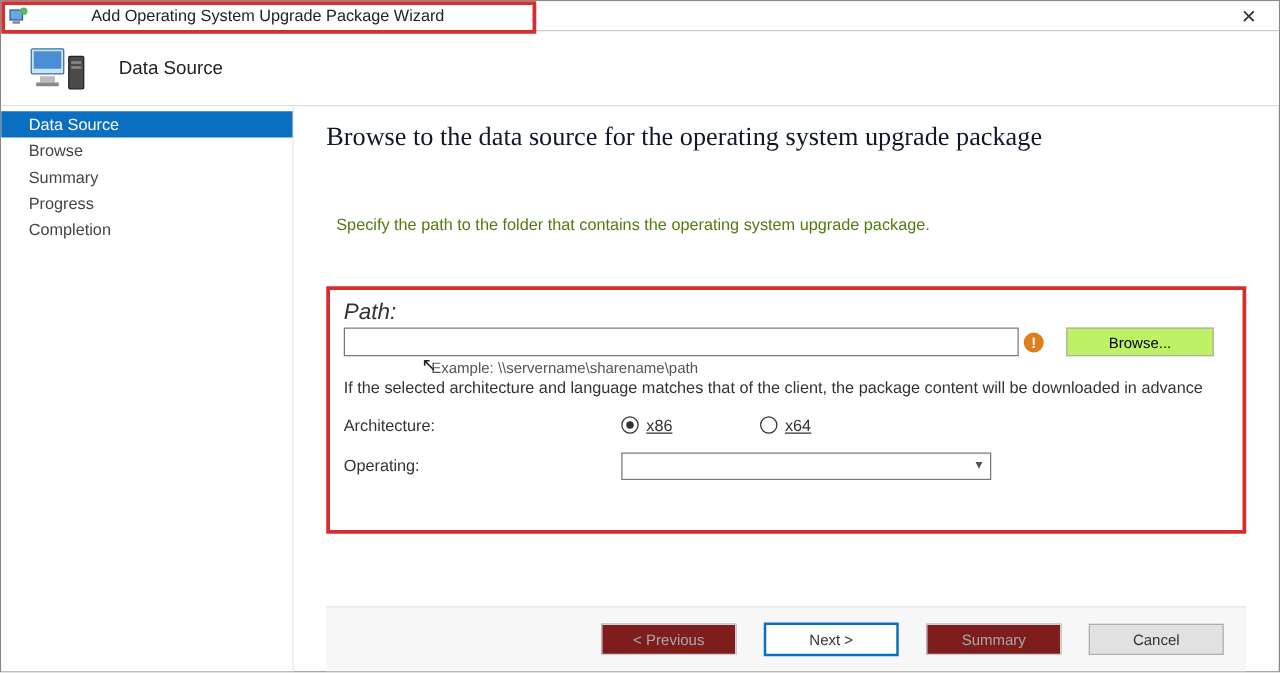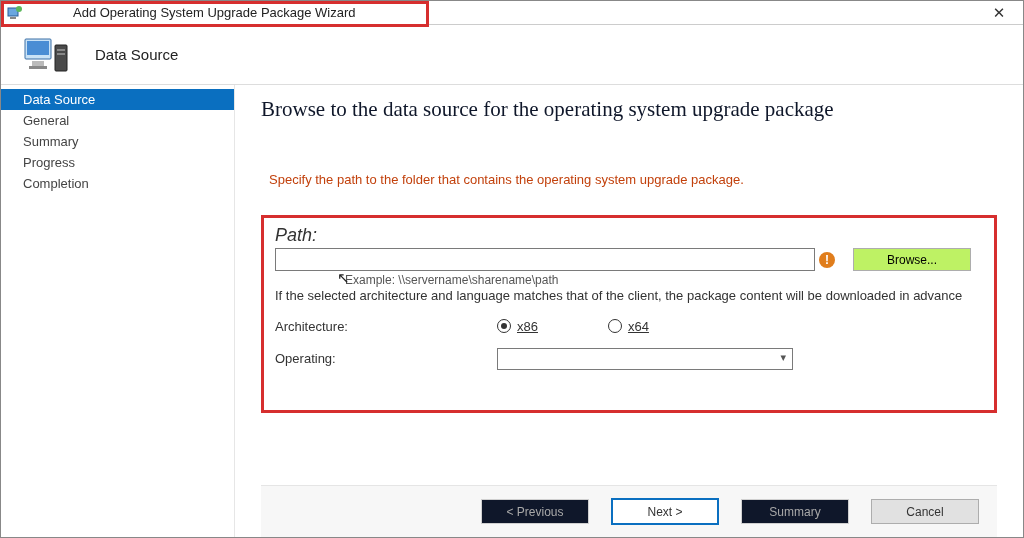--- a/index.html
+++ b/index.html
@@ -102,22 +102,22 @@
   }
   .main-heading {
     color: #0f172a;
     font-size: 21px;
     font-weight: 400;
     margin: 0 0 50px 0;
     font-family: Liberation Serif, serif;
   }
   .instr {
     font-size: 13px;
-    color: #c2410c;
-    margin-bottom: 28px;
+    color: #4d7c0f;
+    margin-bottom: 42px;
     padding-left: 8px;
   }
   .form-area {
     position: relative;
     margin-left: 0;
   }
   .form-highlight {
     position: absolute;
     left: 0; top: 0;
     width: 736px; height: 198px;
@@ -222,21 +222,21 @@
   .wiz-btn {
     width: 108px; height: 25px;
     font-size: 12px;
     border: 1px solid #adadad;
     background: #e1e1e1;
     color: #333;
     cursor: pointer;
   }
   .wiz-btn.disabled {
     color: #a8a8a8;
-    background: #0f172a;
+    background: #7f1d1d;
     border-color: #d0d0d0;
     cursor: default;
   }
   .wiz-btn.primary {
     background: #fff;
     border: 2px solid #0a6fc0;
     height: 27px;
   }
 </style>
 </head>
@@ -275,21 +275,21 @@
     <div class="header-title">Data Source</div>
   </div>
 
   <div class="body">
 
     <div class="sidebar">
       <div class="sidebar-item active">
         <span>Data Source</span>
       </div>
       <div class="sidebar-item">
-        <span>General</span>
+        <span>Browse</span>
       </div>
       <div class="sidebar-item">
         <span>Summary</span>
       </div>
       <div class="sidebar-item">
         <span>Progress</span>
       </div>
       <div class="sidebar-item">
         <span>Completion</span>
       </div>

